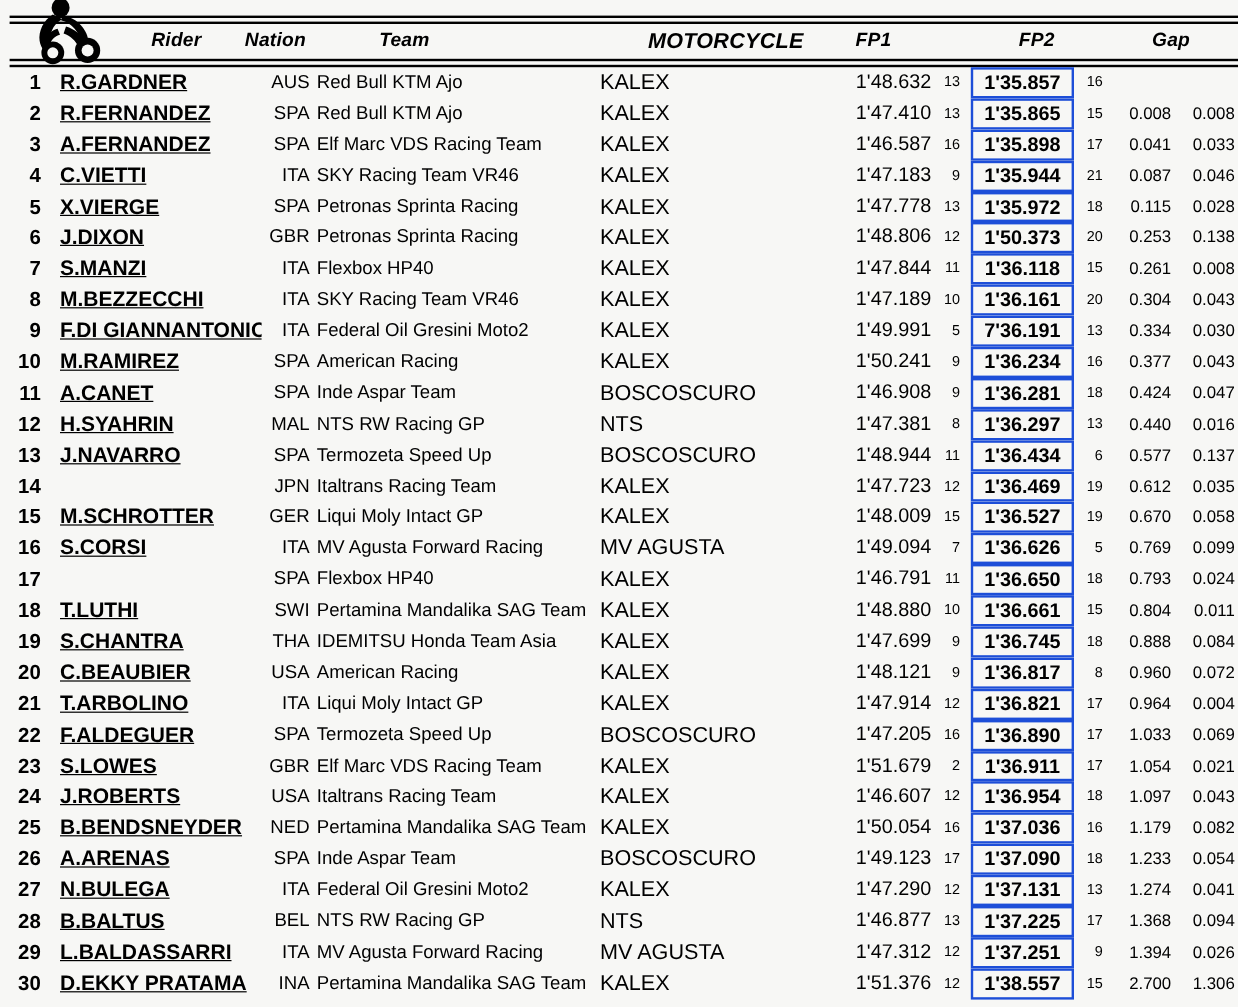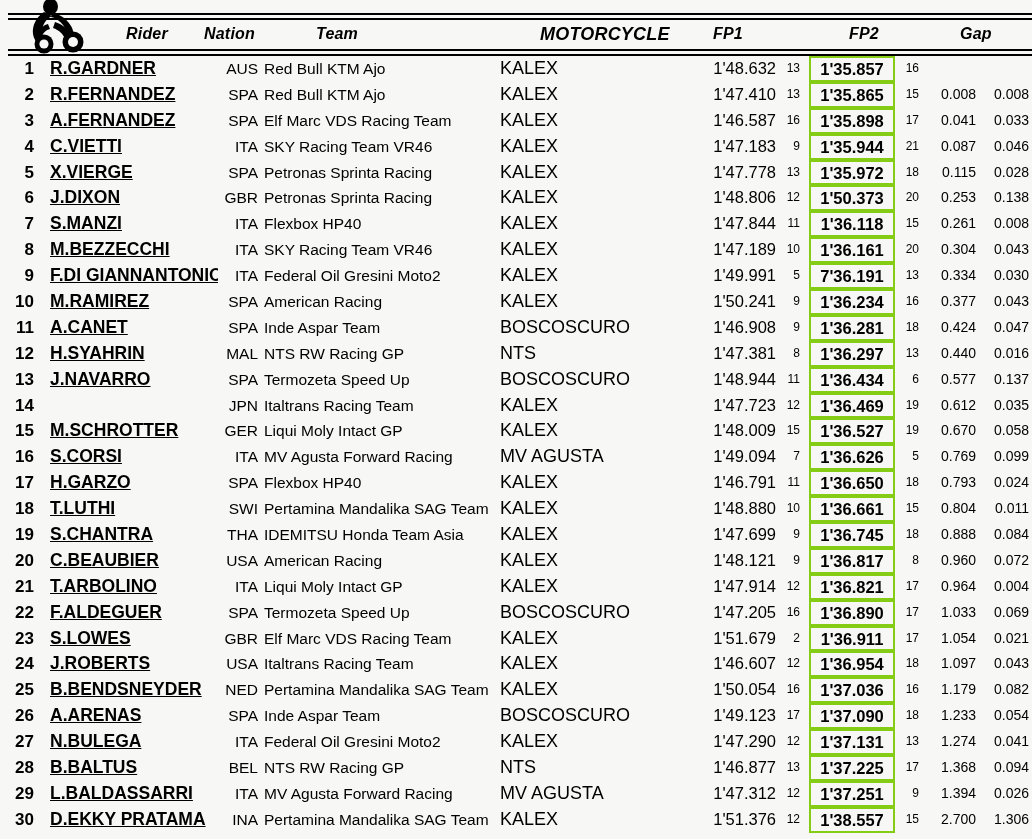--- a/index.html
+++ b/index.html
@@ -68,21 +68,21 @@
   .fp1{
     left:694px;width:82px;text-align:right;
     font-size:16.5px;
   }
   .fp1laps{
     left:780px;width:20px;text-align:right;
     font-size:12px;
   }
   .fp2box{
     left:809px;top:0px;width:86px;height:25.9px;
-    border:2px solid #84cc16;
+    border:2px solid #1d4ed8;
     box-sizing:border-box;
     text-align:center;
     font-weight:bold;font-size:16.5px;
     line-height:22px;
     background:#f7f7f5;
   }
   .fp2laps{
     left:899px;width:20px;text-align:right;
     font-size:12px;
   }
@@ -332,21 +332,20 @@
         <div class="c moto">MV AGUSTA</div>
         <div class="c fp1">1'49.094</div>
         <div class="c fp1laps">7</div>
         <div class="c fp2box">1'36.626</div>
         <div class="c fp2laps">5</div>
         <div class="c gap1">0.769</div>
         <div class="c gap2">0.099</div>
       </div>
       <div class="row">
         <div class="c pos">17</div>
-        <div class="c rider">H.GARZO</div>
         <div class="c nation">SPA</div>
         <div class="c team">Flexbox HP40</div>
         <div class="c moto">KALEX</div>
         <div class="c fp1">1'46.791</div>
         <div class="c fp1laps">11</div>
         <div class="c fp2box">1'36.650</div>
         <div class="c fp2laps">18</div>
         <div class="c gap1">0.793</div>
         <div class="c gap2">0.024</div>
       </div>

